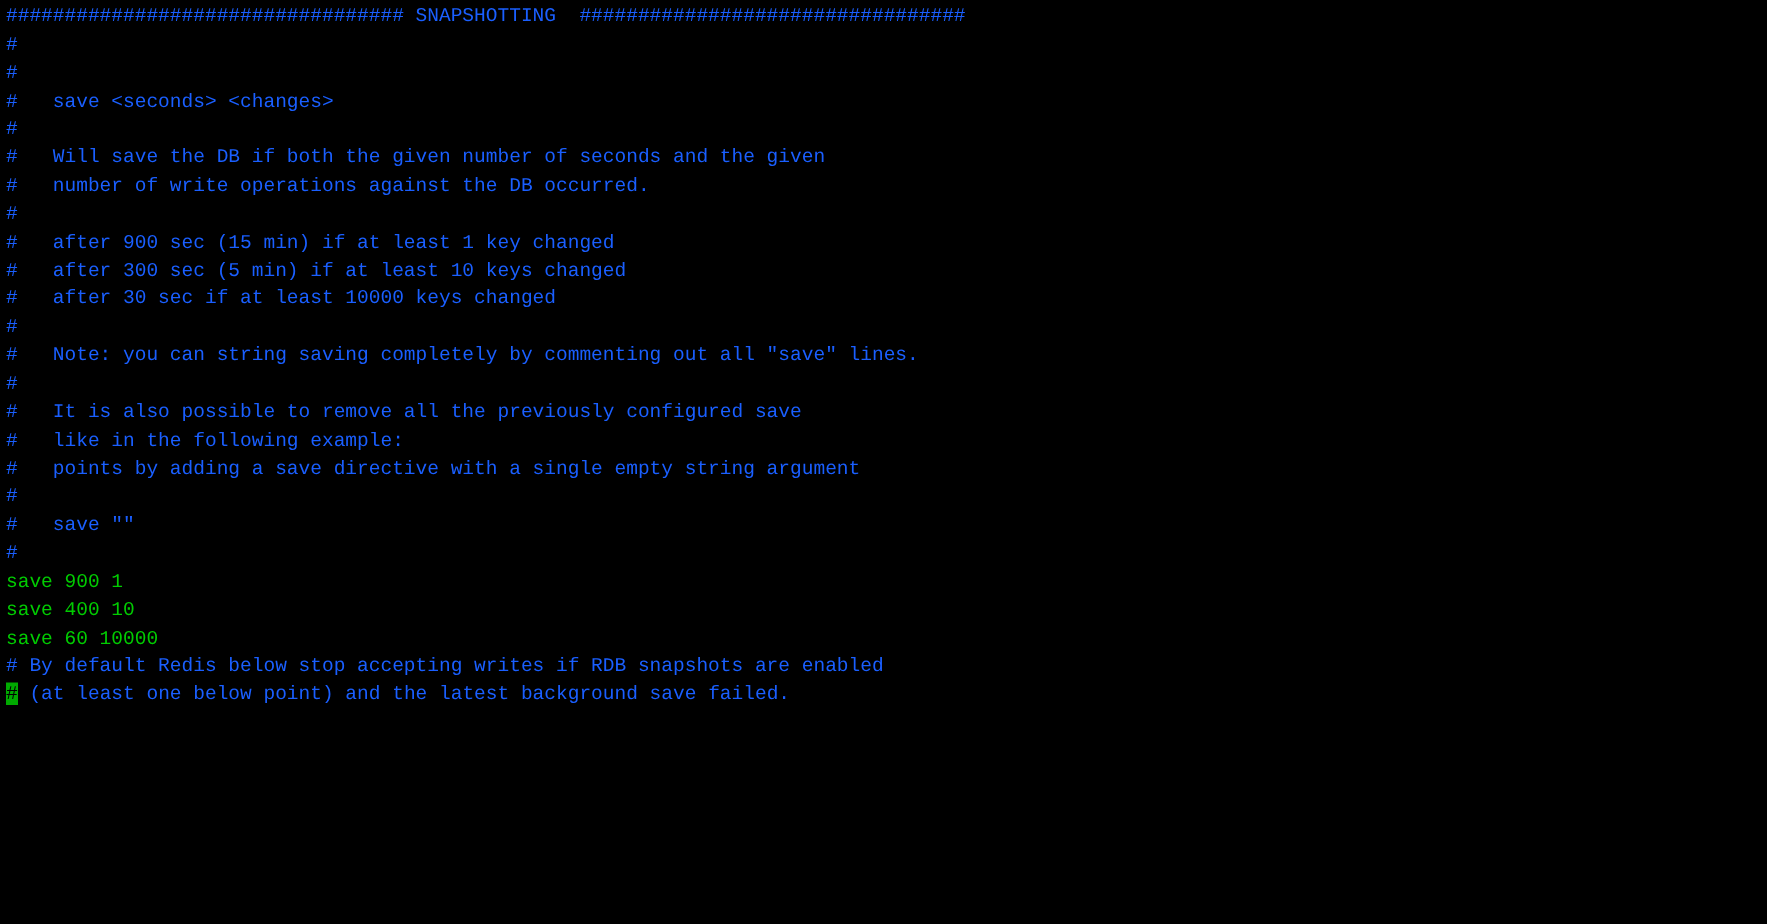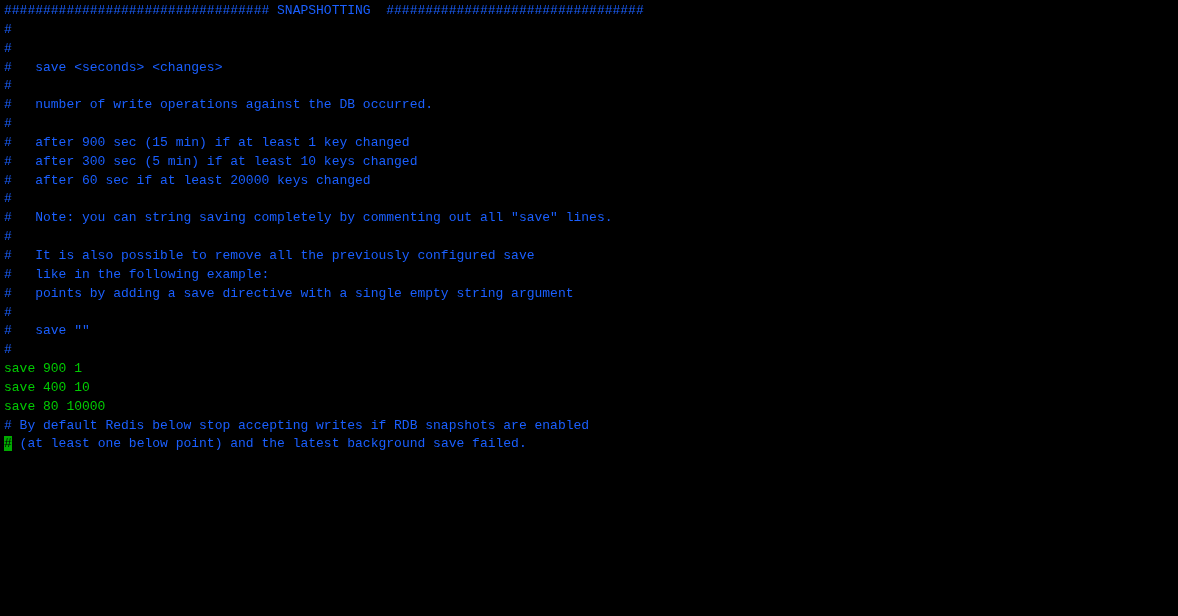--- a/index.html
+++ b/index.html
@@ -29,34 +29,35 @@
 </head>
 <body>
 
 <div class="terminal">
   <div id="lines-container">
       <div style="white-space: pre; font-family: &quot;Courier New&quot;, Courier, monospace; font-size: 13px; line-height: 1.45; color: rgb(26, 95, 255);">################################## SNAPSHOTTING  #################################</div>
       <div style="white-space: pre; font-family: &quot;Courier New&quot;, Courier, monospace; font-size: 13px; line-height: 1.45; color: rgb(26, 95, 255);">#</div>
       <div style="white-space: pre; font-family: &quot;Courier New&quot;, Courier, monospace; font-size: 13px; line-height: 1.45; color: rgb(26, 95, 255);">#</div>
       <div style="white-space: pre; font-family: &quot;Courier New&quot;, Courier, monospace; font-size: 13px; line-height: 1.45; color: rgb(26, 95, 255);">#   save &lt;seconds&gt; &lt;changes&gt;</div>
       <div style="white-space: pre; font-family: &quot;Courier New&quot;, Courier, monospace; font-size: 13px; line-height: 1.45; color: rgb(26, 95, 255);">#</div>
+      <div style="white-space: pre; font-family: &quot;Courier New&quot;, Courier, monospace; font-size: 13px; line-height: 1.45; color: rgb(26, 95, 255);">#   Will save the DB if both the given number of seconds and the given</div>
       <div style="white-space: pre; font-family: &quot;Courier New&quot;, Courier, monospace; font-size: 13px; line-height: 1.45; color: rgb(26, 95, 255);">#   number of write operations against the DB occurred.</div>
       <div style="white-space: pre; font-family: &quot;Courier New&quot;, Courier, monospace; font-size: 13px; line-height: 1.45; color: rgb(26, 95, 255);">#</div>
       <div style="white-space: pre; font-family: &quot;Courier New&quot;, Courier, monospace; font-size: 13px; line-height: 1.45; color: rgb(26, 95, 255);">#   after 900 sec (15 min) if at least 1 key changed</div>
       <div style="white-space: pre; font-family: &quot;Courier New&quot;, Courier, monospace; font-size: 13px; line-height: 1.45; color: rgb(26, 95, 255);">#   after 300 sec (5 min) if at least 10 keys changed</div>
-      <div style="white-space: pre; font-family: &quot;Courier New&quot;, Courier, monospace; font-size: 13px; line-height: 1.45; color: rgb(26, 95, 255);">#   after 60 sec if at least 20000 keys changed</div>
+      <div style="white-space: pre; font-family: &quot;Courier New&quot;, Courier, monospace; font-size: 13px; line-height: 1.45; color: rgb(26, 95, 255);">#   after 30 sec if at least 10000 keys changed</div>
       <div style="white-space: pre; font-family: &quot;Courier New&quot;, Courier, monospace; font-size: 13px; line-height: 1.45; color: rgb(26, 95, 255);">#</div>
       <div style="white-space: pre; font-family: &quot;Courier New&quot;, Courier, monospace; font-size: 13px; line-height: 1.45; color: rgb(26, 95, 255);">#   Note: you can string saving completely by commenting out all "save" lines.</div>
       <div style="white-space: pre; font-family: &quot;Courier New&quot;, Courier, monospace; font-size: 13px; line-height: 1.45; color: rgb(26, 95, 255);">#</div>
       <div style="white-space: pre; font-family: &quot;Courier New&quot;, Courier, monospace; font-size: 13px; line-height: 1.45; color: rgb(26, 95, 255);">#   It is also possible to remove all the previously configured save</div>
       <div style="white-space: pre; font-family: &quot;Courier New&quot;, Courier, monospace; font-size: 13px; line-height: 1.45; color: rgb(26, 95, 255);">#   like in the following example:</div>
       <div style="white-space: pre; font-family: &quot;Courier New&quot;, Courier, monospace; font-size: 13px; line-height: 1.45; color: rgb(26, 95, 255);">#   points by adding a save directive with a single empty string argument</div>
       <div style="white-space: pre; font-family: &quot;Courier New&quot;, Courier, monospace; font-size: 13px; line-height: 1.45; color: rgb(26, 95, 255);">#</div>
       <div style="white-space: pre; font-family: &quot;Courier New&quot;, Courier, monospace; font-size: 13px; line-height: 1.45; color: rgb(26, 95, 255);">#   save ""</div>
       <div style="white-space: pre; font-family: &quot;Courier New&quot;, Courier, monospace; font-size: 13px; line-height: 1.45; color: rgb(26, 95, 255);">#</div>
       <div style="white-space: pre; font-family: &quot;Courier New&quot;, Courier, monospace; font-size: 13px; line-height: 1.45; color: rgb(0, 204, 0);">save 900 1</div>
       <div style="white-space: pre; font-family: &quot;Courier New&quot;, Courier, monospace; font-size: 13px; line-height: 1.45; color: rgb(0, 204, 0);">save 400 10</div>
-      <div style="white-space: pre; font-family: &quot;Courier New&quot;, Courier, monospace; font-size: 13px; line-height: 1.45; color: rgb(0, 204, 0);">save 80 10000</div>
+      <div style="white-space: pre; font-family: &quot;Courier New&quot;, Courier, monospace; font-size: 13px; line-height: 1.45; color: rgb(0, 204, 0);">save 60 10000</div>
       <div style="white-space: pre; font-family: &quot;Courier New&quot;, Courier, monospace; font-size: 13px; line-height: 1.45; color: rgb(0, 204, 0);"></div>
       <div style="white-space: pre; font-family: &quot;Courier New&quot;, Courier, monospace; font-size: 13px; line-height: 1.45; color: rgb(26, 95, 255);"># By default Redis below stop accepting writes if RDB snapshots are enabled</div>
       <div style="white-space: pre; font-family: &quot;Courier New&quot;, Courier, monospace; font-size: 13px; line-height: 1.45; color: rgb(26, 95, 255);"><span style="background-color: rgb(0, 170, 0); color: rgb(0, 0, 0);">#</span><span style="color: rgb(26, 95, 255);"> (at least one below point) and the latest background save failed.</span></div>
     </div>
 </div>
 
 </body></html>

